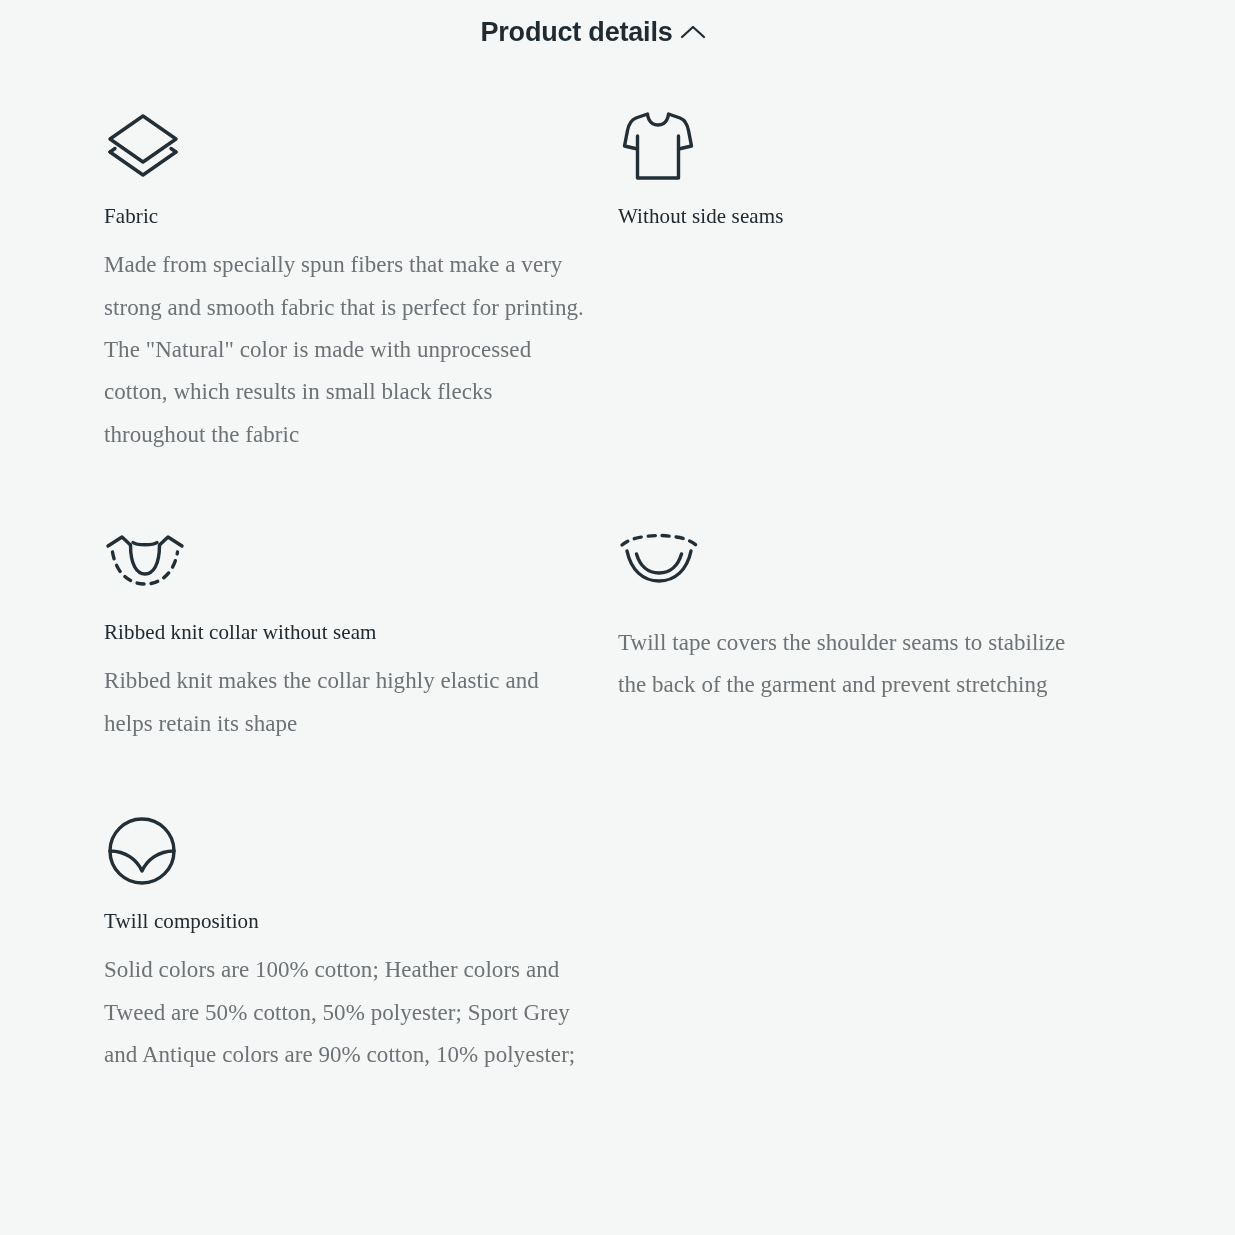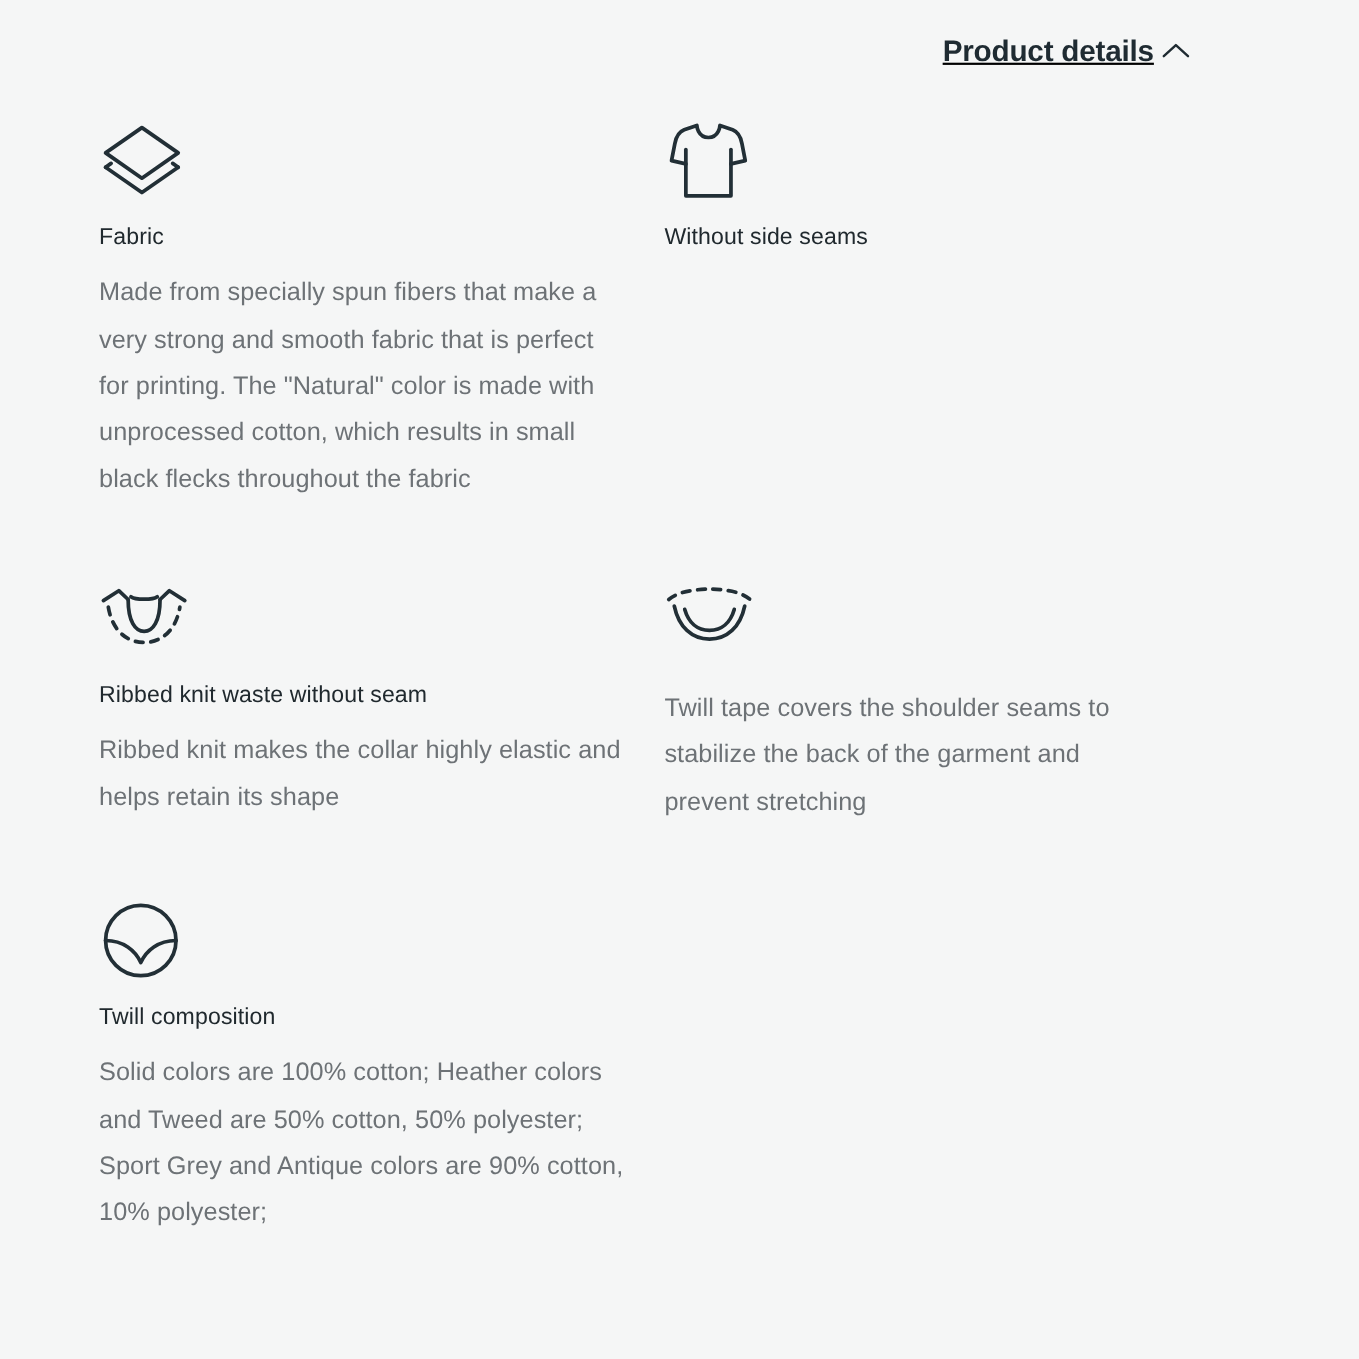--- a/index.html
+++ b/index.html
@@ -21,27 +21,26 @@
     width: 1235px;
     height: 1235px;
     box-sizing: border-box;
     padding: 0;
   }
 
   
   .panel-header {
     position: absolute;
     left: 104px;
-    top: 22px;
+    top: 8px;
     width: 985px;
     height: 48px;
     display: flex;
     align-items: center;
-    justify-content: flex-end;
-    text-decoration: underline;
+    justify-content: center;
   }
   .panel-title {
     font-size: 27px;
     font-weight: bold;
     color: #1f2b32;
     letter-spacing: -0.2px;
     line-height: 1.2;
     margin: 0;
     white-space: nowrap;
   }
@@ -54,26 +53,27 @@
     background: none;
     border: none;
     padding: 0;
     cursor: pointer;
   }
   .collapse-btn svg { display: block; }
 
   
   .details-grid {
     position: absolute;
-    left: 90px;
+    left: 104px;
     top: 100px;
     width: 1000px;
     display: grid;
     grid-template-columns: 514px 486px;
     grid-auto-rows: minmax(0, auto);
+    font-family: Liberation Serif, serif;
   }
 
   .detail-item {
     box-sizing: border-box;
     padding-right: 34px;
     padding-bottom: 60px;
   }
   .detail-item.empty { padding: 0; }
 
   .detail-icon {
@@ -154,21 +154,21 @@
     <div class="detail-item row-2">
       <div class="detail-icon">
         <svg width="82" height="60" viewBox="0 0 82 60" fill="none" stroke="currentColor" stroke-width="3.4" stroke-linecap="round" stroke-linejoin="round">
           <path d="M26.5 13 C26.5 33 33 42 41 42 C49 42 55.5 33 55.5 13"></path>
           <path d="M29 10.5 C33 13.5 49 13.5 53 10.5"></path>
           <polyline points="26.5,13 18,5 4,14"></polyline>
           <polyline points="55.5,13 64,5 78,14"></polyline>
           <path d="M8.5 20 C12 41 25 52 41 52 C57 52 70 41 73.5 20" stroke-dasharray="7 7"></path>
         </svg>
       </div>
-      <div class="detail-title">Ribbed knit waste without seam</div>
+      <div class="detail-title">Ribbed knit collar without seam</div>
       <div class="detail-desc">Ribbed knit makes the collar highly elastic and helps retain its shape</div>
     </div>
 
     <div class="detail-item row-2">
       <div class="detail-icon">
         <svg width="82" height="60" viewBox="0 0 82 60" fill="none" stroke="currentColor" stroke-width="3.4" stroke-linecap="round" stroke-linejoin="round">
           <path d="M4 13 C9 9 16 6 24 5 C30 4 36 3.5 41 3.5
                    C46 3.5 52 4 58 5 C66 6 73 9 78 13" stroke-dasharray="7 7"></path>
           <path d="M9 19 C13 38 25 49 41 49 C57 49 69 38 73 19"></path>
           <path d="M18.5 22 C22 34 30 41 41 41 C52 41 60 34 63.5 22"></path>

